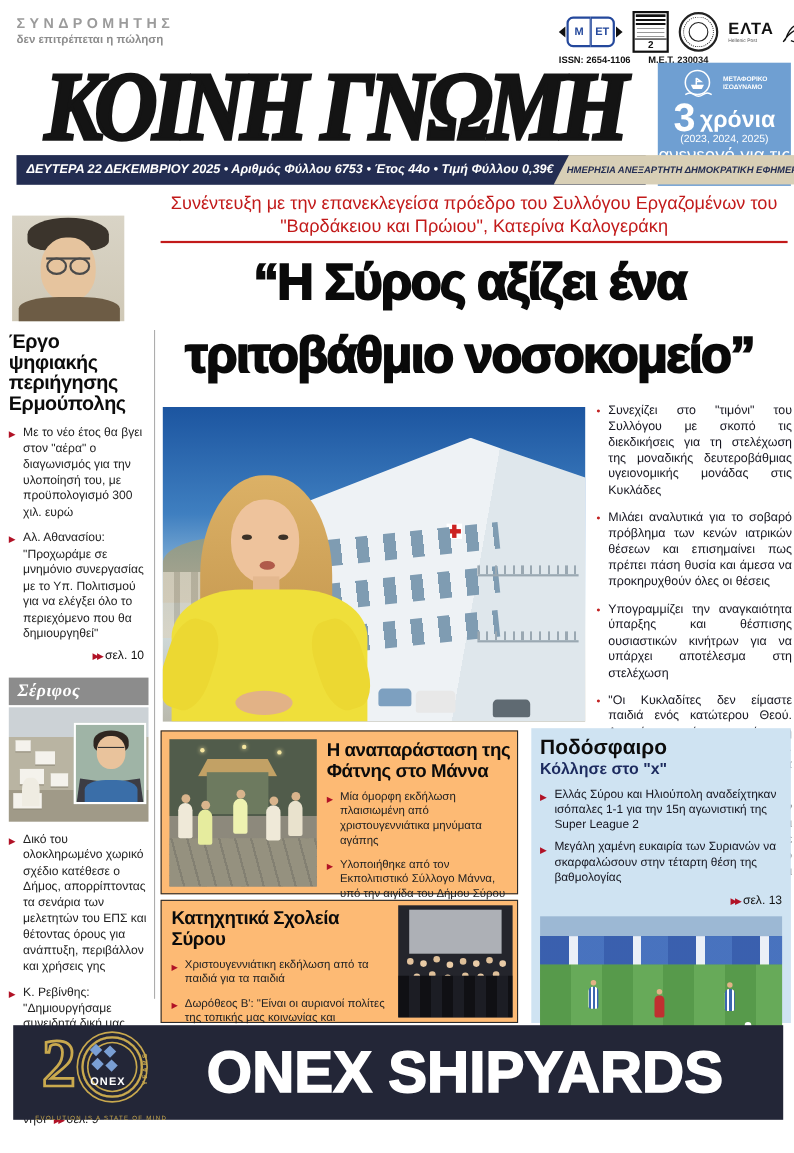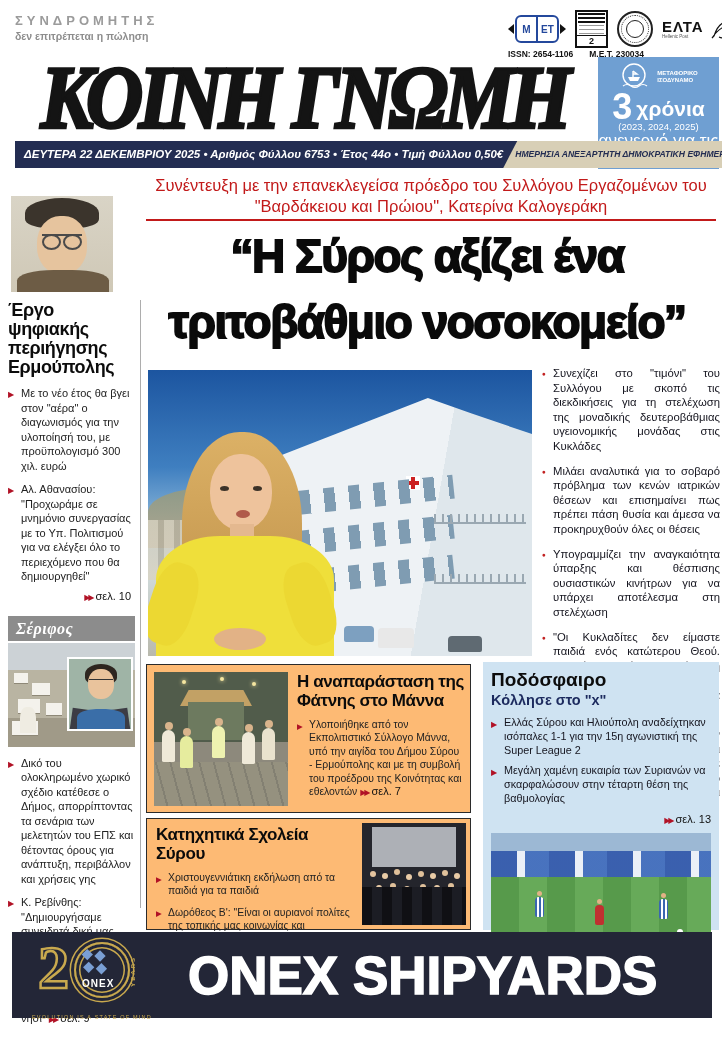--- a/index.html
+++ b/index.html
@@ -254,21 +254,21 @@
     <div class="bigrow">
       <span class="num">3</span>
       <span class="word">χρόνια</span>
     </div>
     <div class="years">(2023, 2024, 2025)</div>
     <div class="la">ανενεργό για τις</div>
     <div class="lb">Επιχειρήσεις</div>
   </div>
 
   <div class="datebar">
-    <div class="dl">ΔΕΥΤΕΡΑ 22 ΔΕΚΕΜΒΡΙΟΥ 2025 • Αριθμός Φύλλου 6753 • Έτος 44ο • Τιμή Φύλλου 0,50€</div>
+    <div class="dl">ΔΕΥΤΕΡΑ 22 ΔΕΚΕΜΒΡΙΟΥ 2025 • Αριθμός Φύλλου 6753 • Έτος 44ο • Τιμή Φύλλου 0,39€</div>
     <div class="dr">ΗΜΕΡΗΣΙΑ ΑΝΕΞΑΡΤΗΤΗ ΔΗΜΟΚΡΑΤΙΚΗ ΕΦΗΜΕΡΙΔΑ ΤΩΝ ΚΥΚΛΑΔΩΝ</div>
   </div>
 
   <div class="kicker">Συνέντευξη με την επανεκλεγείσα πρόεδρο του Συλλόγου Εργαζομένων του "Βαρδάκειου και Πρώιου", Κατερίνα Καλογεράκη</div>
   <div class="kicker-rule"></div>
   <div class="headline">“Η Σύρος αξίζει ένα τριτοβάθμιο νοσοκομείο”</div>
 
   <div class="rail">
     <div class="rail-photo">
       <div class="om-cap"></div>
@@ -364,20 +364,21 @@
         </div>
       <div class="fp-fig" style="left:88px;top:60px;background:#efe9d8;">
           <div class="fp-head"></div>
         </div>
       <div class="fp-fig" style="left:108px;top:56px;background:#e9e2cd;">
           <div class="fp-head"></div>
         </div>
     </div>
     <div class="fatni-content">
       <div class="boxtitle">Η αναπαράσταση της Φάτνης στο Μάννα</div>
+      <div class="sbul"><span>Μία όμορφη εκδήλωση πλαισιωμένη από χριστουγεννιάτικα μηνύματα αγάπης</span></div>
       <div class="sbul"><span>Υλοποιήθηκε από τον Εκπολιτιστικό Σύλλογο Μάννα, υπό την αιγίδα του Δήμου Σύρου - Ερμούπολης και με τη συμβολή του προέδρου της Κοινότητας και εθελοντών</span>
         <span class="pageref"><span class="arr">▶▶</span><span class="pg">σελ. 7</span></span>
       </div>
     </div>
   </div>
 
   <div class="storybox catech">
     <div class="catech-content">
       <div class="boxtitle">Κατηχητικά Σχολεία Σύρου</div>
       <div class="sbul"><span>Χριστουγεννιάτικη εκδήλωση από τα παιδιά για τα παιδιά</span></div>

